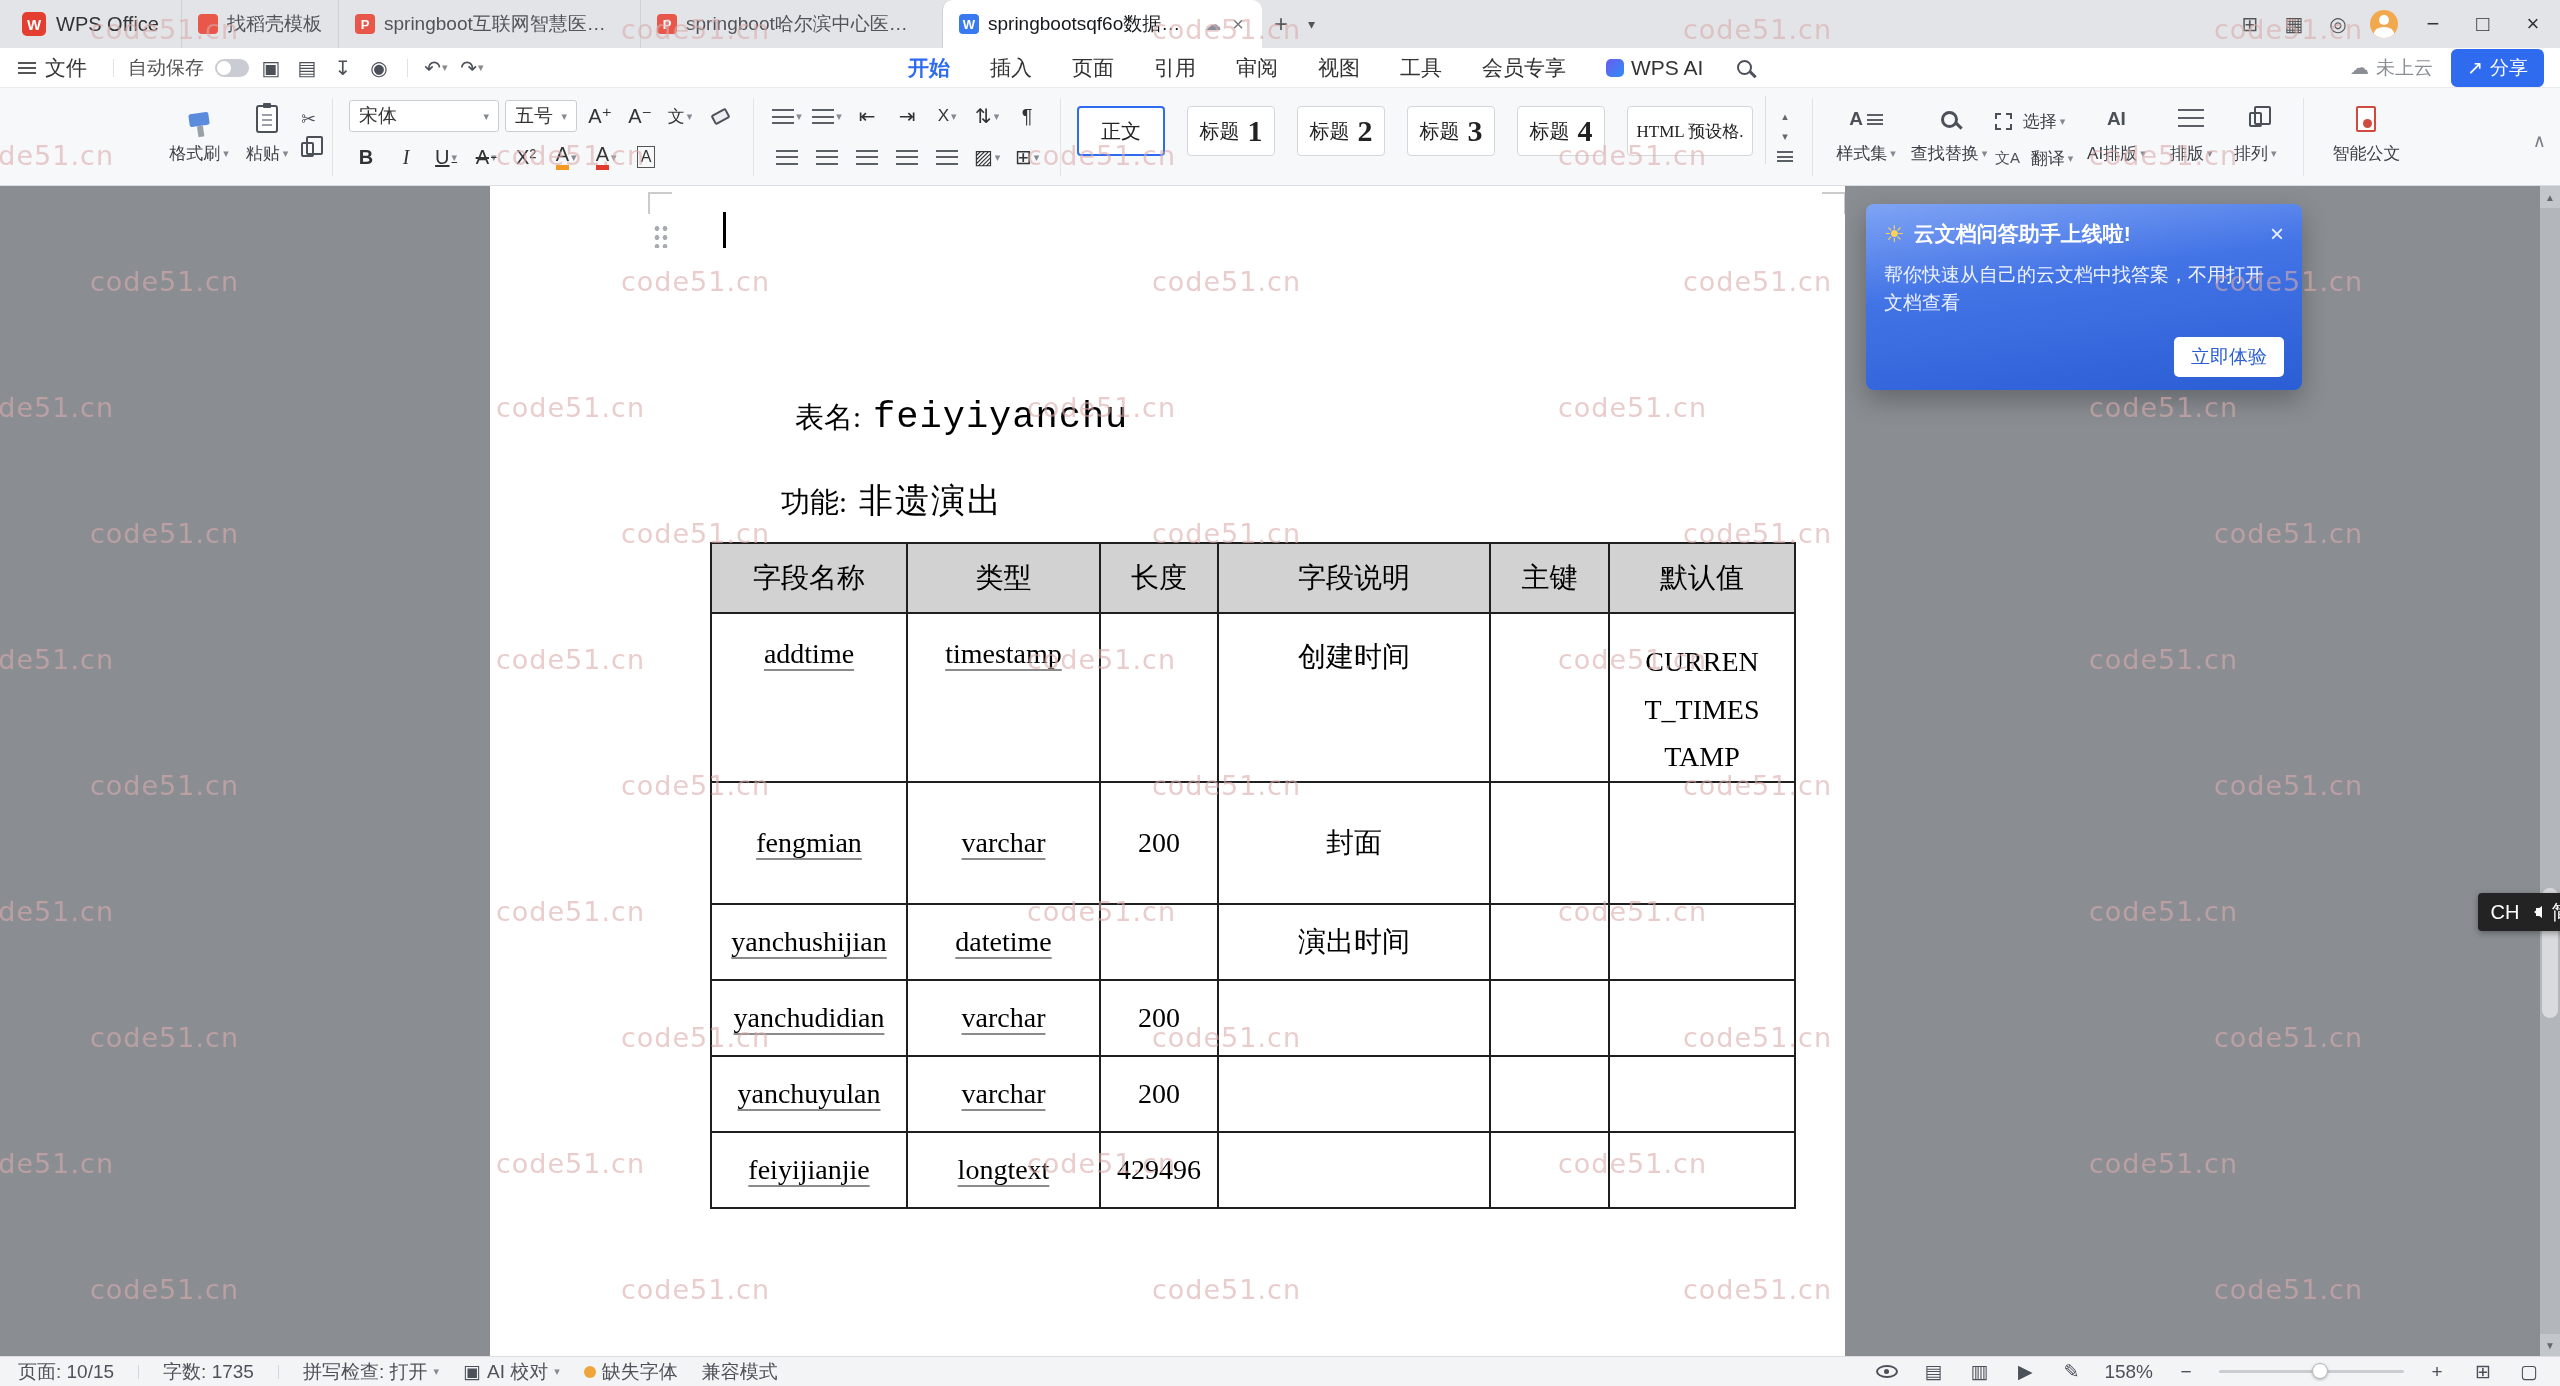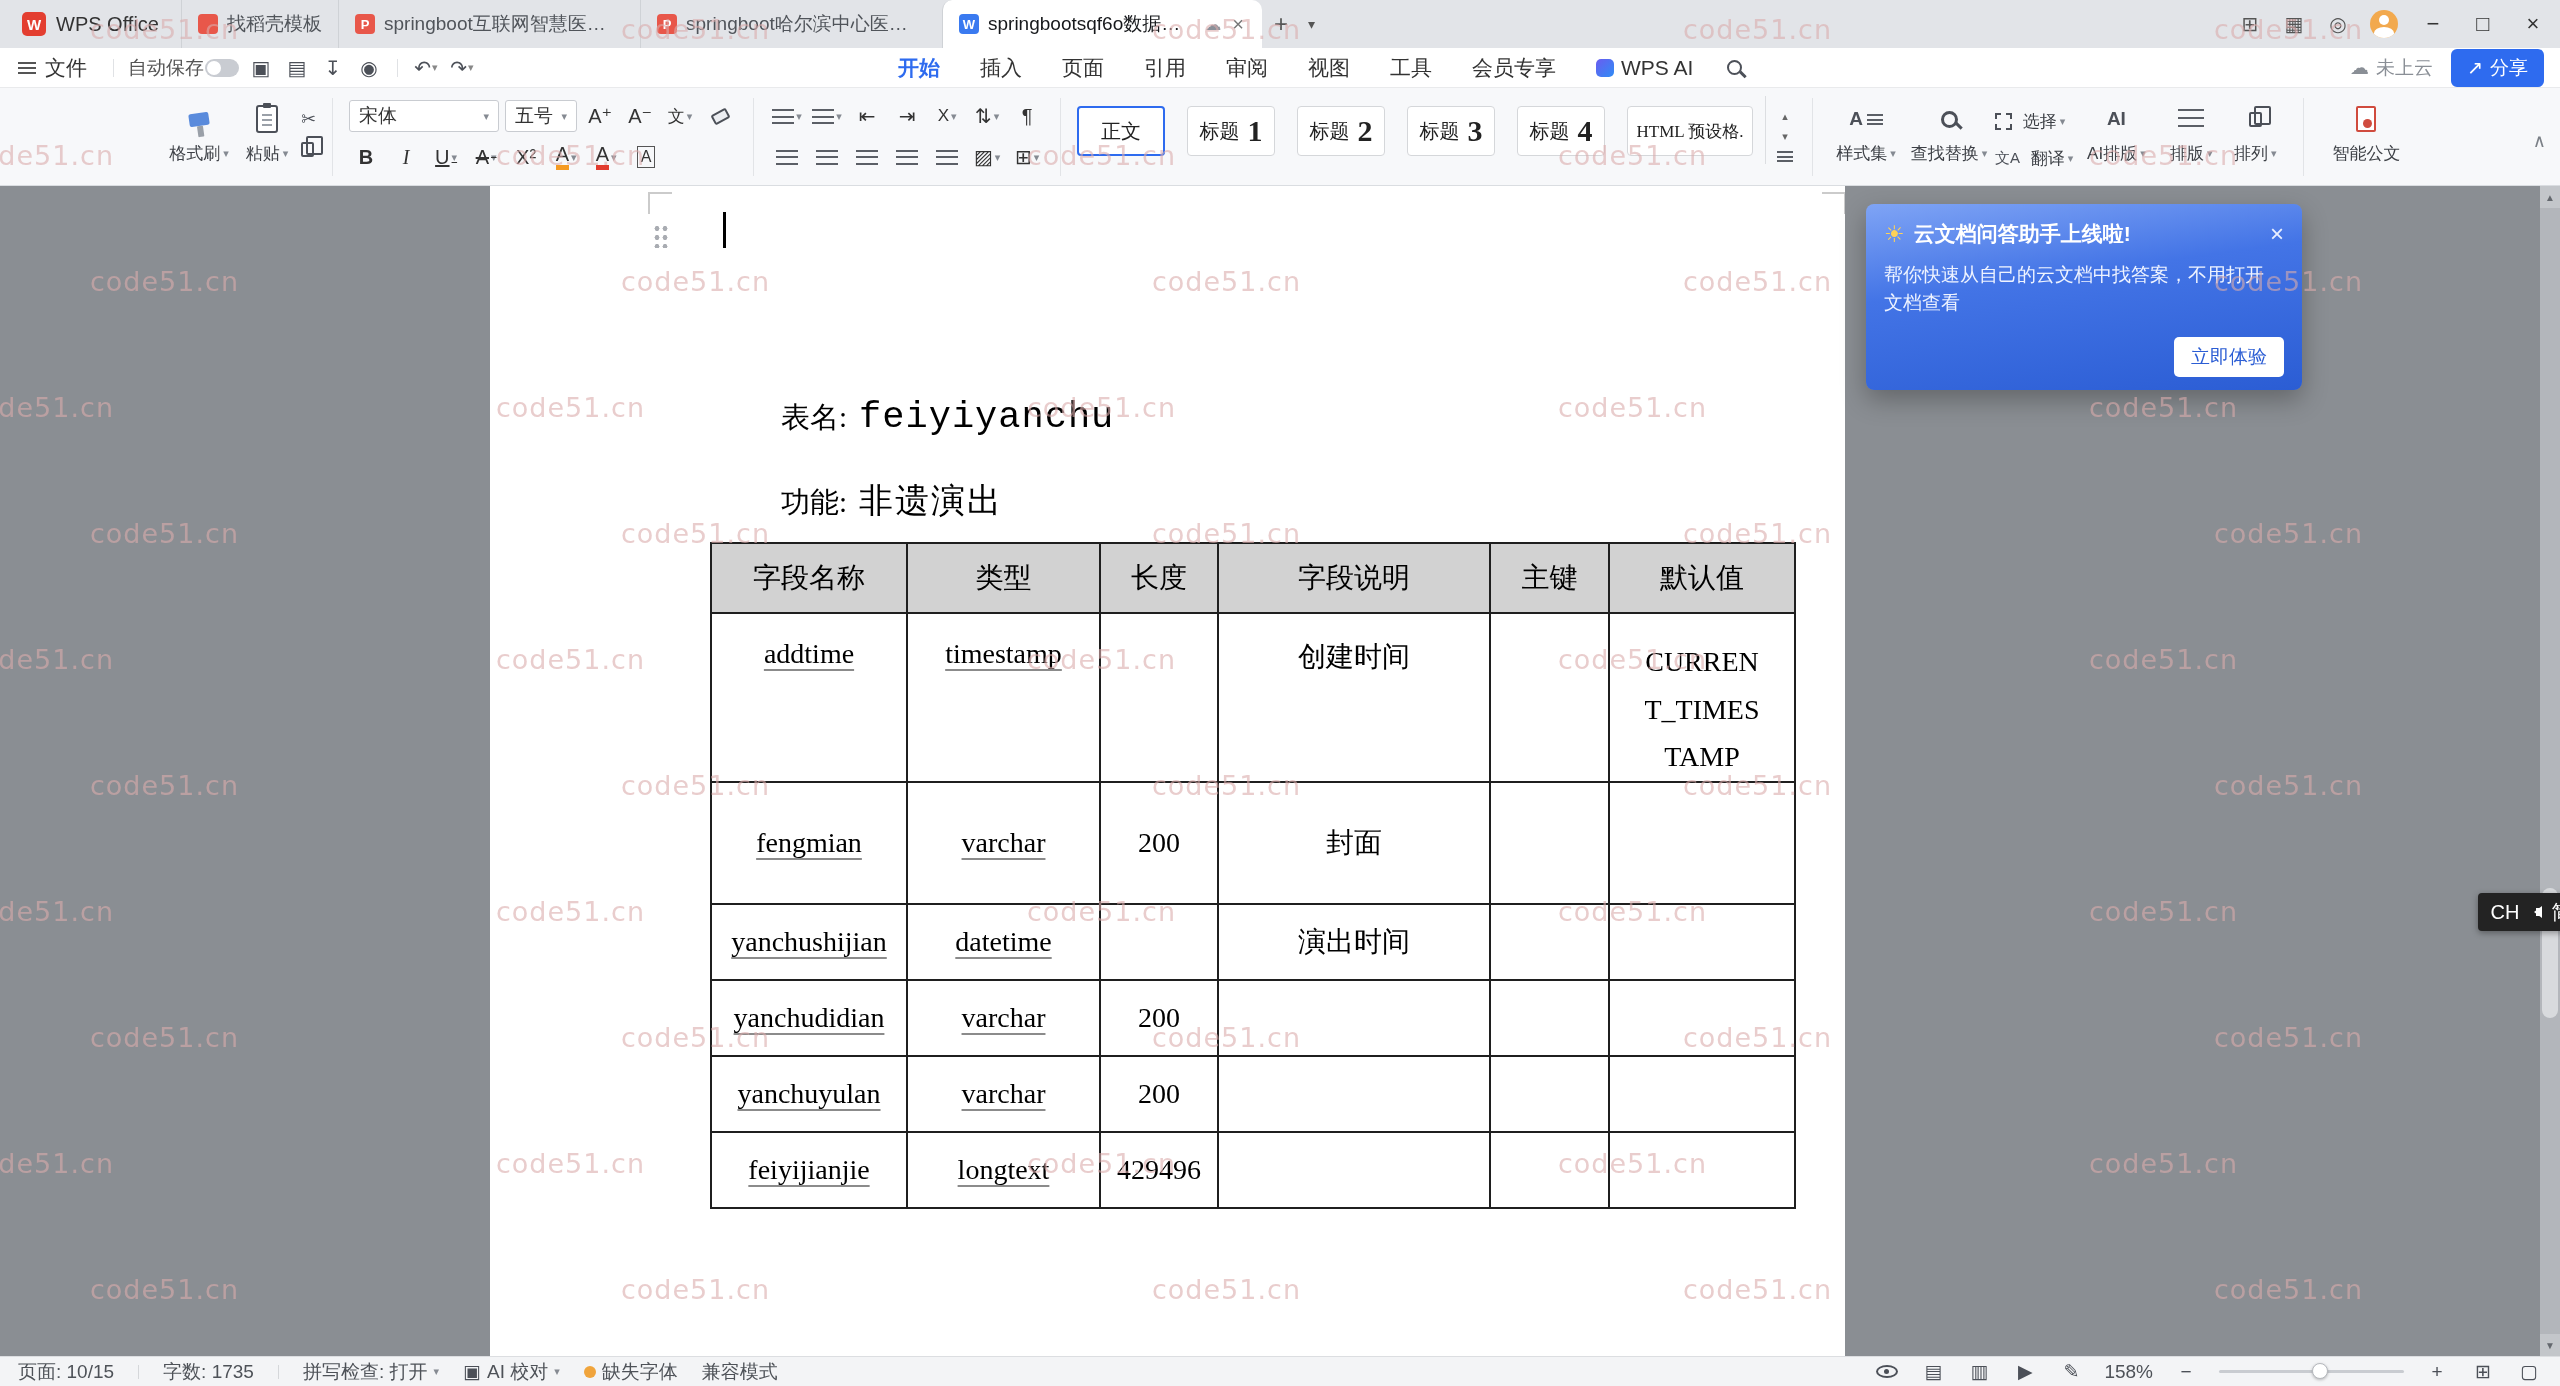--- a/index.html
+++ b/index.html
@@ -31,21 +31,21 @@
   .avatar{width:28px;height:28px;border-radius:50%;background:#f2a94e;position:relative;margin:0 8px;overflow:hidden;}
   .avatar::before{content:'';position:absolute;left:9px;top:5px;width:10px;height:10px;border-radius:50%;background:#fff;}
   .avatar::after{content:'';position:absolute;left:4px;top:17px;width:20px;height:12px;border-radius:50% 50% 0 0;background:#fff;}
   .win-btn{width:46px;height:48px;display:flex;align-items:center;justify-content:center;font-size:22px;color:#333;}
 
   
   .menubar{position:absolute;left:0;top:48px;width:2560px;height:40px;background:#fff;display:flex;align-items:center;border-bottom:1px solid #e9eaec;}
   .menu-file{display:flex;align-items:center;gap:9px;padding:0 18px;font-size:21px;color:#333;}
   .ic-burger{width:18px;height:12px;background:repeating-linear-gradient(to bottom,#555 0 2px,transparent 2px 5px);}
   .msep{width:1px;height:18px;background:#e0e2e5;margin:0 8px;}
-  .autosave{display:flex;align-items:center;gap:1px;font-size:19px;color:#555;padding:0 6px;}
+  .autosave{display:flex;align-items:center;gap:11px;font-size:19px;color:#555;padding:0 6px;}
   .toggle{width:34px;height:18px;border-radius:9px;background:#c9ccd2;position:relative;}
   .toggle::after{content:'';position:absolute;left:2px;top:2px;width:14px;height:14px;border-radius:50%;background:#fff;}
   .qbar{display:flex;align-items:center;gap:4px;}
   .mi{width:32px;height:30px;display:flex;align-items:center;justify-content:center;color:var(--inkgray);font-size:20px;border-radius:4px;}
   .mi .dd{font-size:11px;color:#888;margin-left:1px;}
   .menu-tabs{display:flex;align-items:center;gap:40px;margin-left:420px;font-size:21px;color:#333;height:40px;}
   .menu-tab{display:flex;align-items:center;gap:7px;cursor:default;}
   .menu-tab.active{color:var(--accent);font-weight:700;}
   .ai-gem{width:18px;height:18px;border-radius:5px;background:linear-gradient(135deg,#6a5cf0,#2f8df5);display:inline-block;}
   .ic-search{width:15px;height:15px;border:2.5px solid var(--inkgray);border-radius:50%;position:relative;display:inline-block;}
@@ -109,21 +109,21 @@
   .page{position:absolute;left:490px;top:0;width:1355px;height:1170px;background:#fff;overflow:hidden;}
   .guide{position:absolute;width:24px;height:22px;}
   .guide.gl{left:158px;top:6px;border-left:2px solid #cbcbcb;border-top:2px solid #cbcbcb;}
   .guide.gr{left:1332px;top:6px;border-right:2px solid #cbcbcb;border-top:2px solid #cbcbcb;}
   .drag-handle{position:absolute;left:163px;top:38px;width:16px;height:24px;
     background-image:radial-gradient(circle,#a9acb2 2.4px,transparent 2.6px);
     background-size:8px 9px;}
   .caret{position:absolute;left:233px;top:26px;width:3px;height:36px;background:#000;animation:blink 1s steps(1) infinite;}
   @keyframes blink{50%{opacity:0;}}
   .doc-line{position:absolute;display:flex;align-items:baseline;gap:12px;color:#000;}
-  .l-biaoming{left:291px;top:210px;}
+  .l-biaoming{left:305px;top:210px;}
   .l-gongneng{left:291px;top:292px;}
   .doc-label{font-family:var(--serif);font-size:29px;}
   .doc-table-name{font-family:var(--mono);font-size:37px;letter-spacing:1px;}
   .doc-func{font-family:var(--serif);font-size:34px;letter-spacing:2px;}
   .db-table{position:absolute;left:220px;top:356px;width:1084px;border-collapse:collapse;table-layout:fixed;font-family:var(--serif);font-size:28px;color:#000;text-align:center;}
   .db-table th,.db-table td{border:2px solid #1f1f1f;font-weight:400;padding:0 6px;vertical-align:middle;overflow:hidden;}
   .db-table th{background:#d2d2d2;height:70px;margin-left:35px;}
   .db-table tbody tr:nth-child(1) td{height:124px;vertical-align:top;padding-top:24px;}
   .db-table tbody tr:nth-child(1) td.c4{vertical-align:bottom;padding-bottom:22px;}
   .db-table tbody tr:nth-child(2) td{height:122px;}

